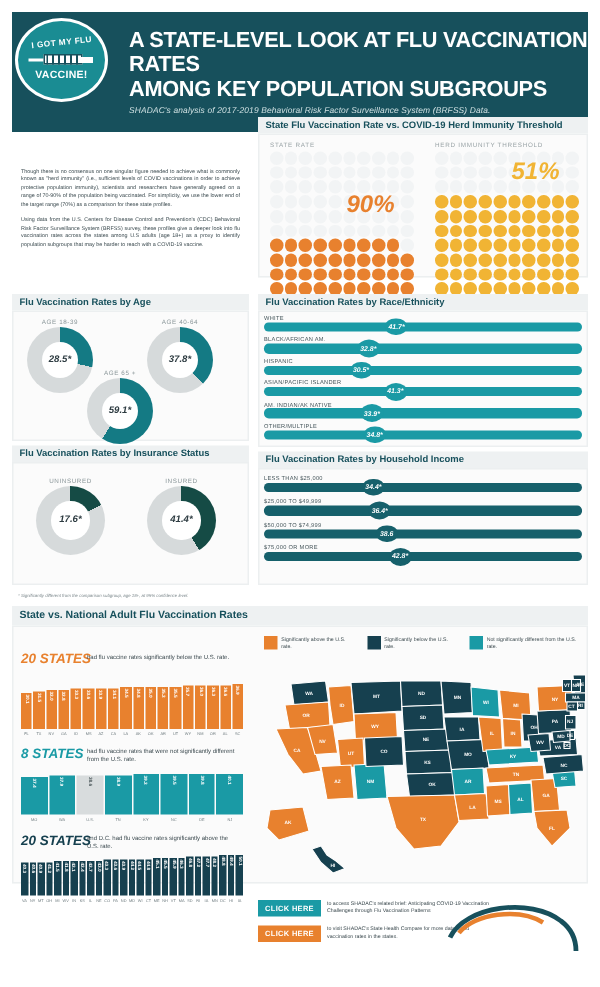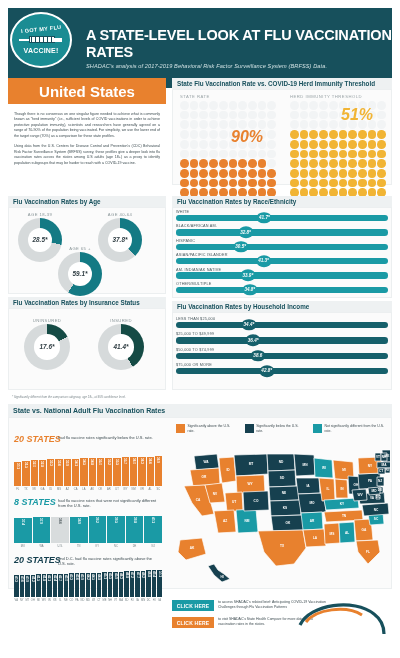--- a/index.html
+++ b/index.html
@@ -107,36 +107,35 @@
   svg { display: block; }
 </style>
 </head>
 <body>
 
 <div class="page">
 
   <div class="header">
     <div class="head-text">
       <h1><span>A STATE-LEVEL LOOK AT FLU VACCINATION RATES</span><br>
-          </h1>
+          <span>AMONG KEY POPULATION SUBGROUPS</span></h1>
       <div class="sub">SHADAC's analysis of 2017-2019 Behavioral Risk Factor Surveillance System (BRFSS) Data.</div>
     </div>
   </div>
   <div class="badge">
     <div class="badge-top">I GOT MY FLU</div>
     <div class="badge-syr">
       <div class="needle"></div>
         <div class="barrel"></div>
         <div class="ticks"></div>
         <div class="plunger"></div>
     </div>
     <div class="badge-bot">VACCINE!</div>
   </div>
 
-  <div class="us-title">United States</div>
   <div class="intro">
     <p>Though there is no consensus on one singular figure needed to achieve what is commonly known as "herd immunity" (i.e., sufficient levels of COVID vaccinations in order to achieve protective population immunity), scientists and researchers have generally agreed on a range of 70-90% of the population being vaccinated. For simplicity, we use the lower end of the target range (70%) as a comparison for these state profiles.</p>
     <p>Using data from the U.S. Centers for Disease Control and Prevention's (CDC) Behavioral Risk Factor Surveillance System (BRFSS) survey, these profiles give a deeper look into flu vaccination rates across the states among U.S adults (age 18+) as a proxy to identify population subgroups that may be harder to reach with a COVID-19 vaccine.</p>
   </div>
 
   <div class="panel-title" style="left:172px;top:78px;width:220px;height:11px;">State Flu Vaccination Rate vs. COVID-19 Herd Immunity Threshold</div>
   <div class="panel-box" style="left:172px;top:89px;width:220px;height:96px;"></div>
 
   <div class="matrix-label" style="left:180px;top:94px;">STATE RATE</div>
   <div class="dotgrid" id="grid-state" style="left:180px;top:101px;width:96px;">

